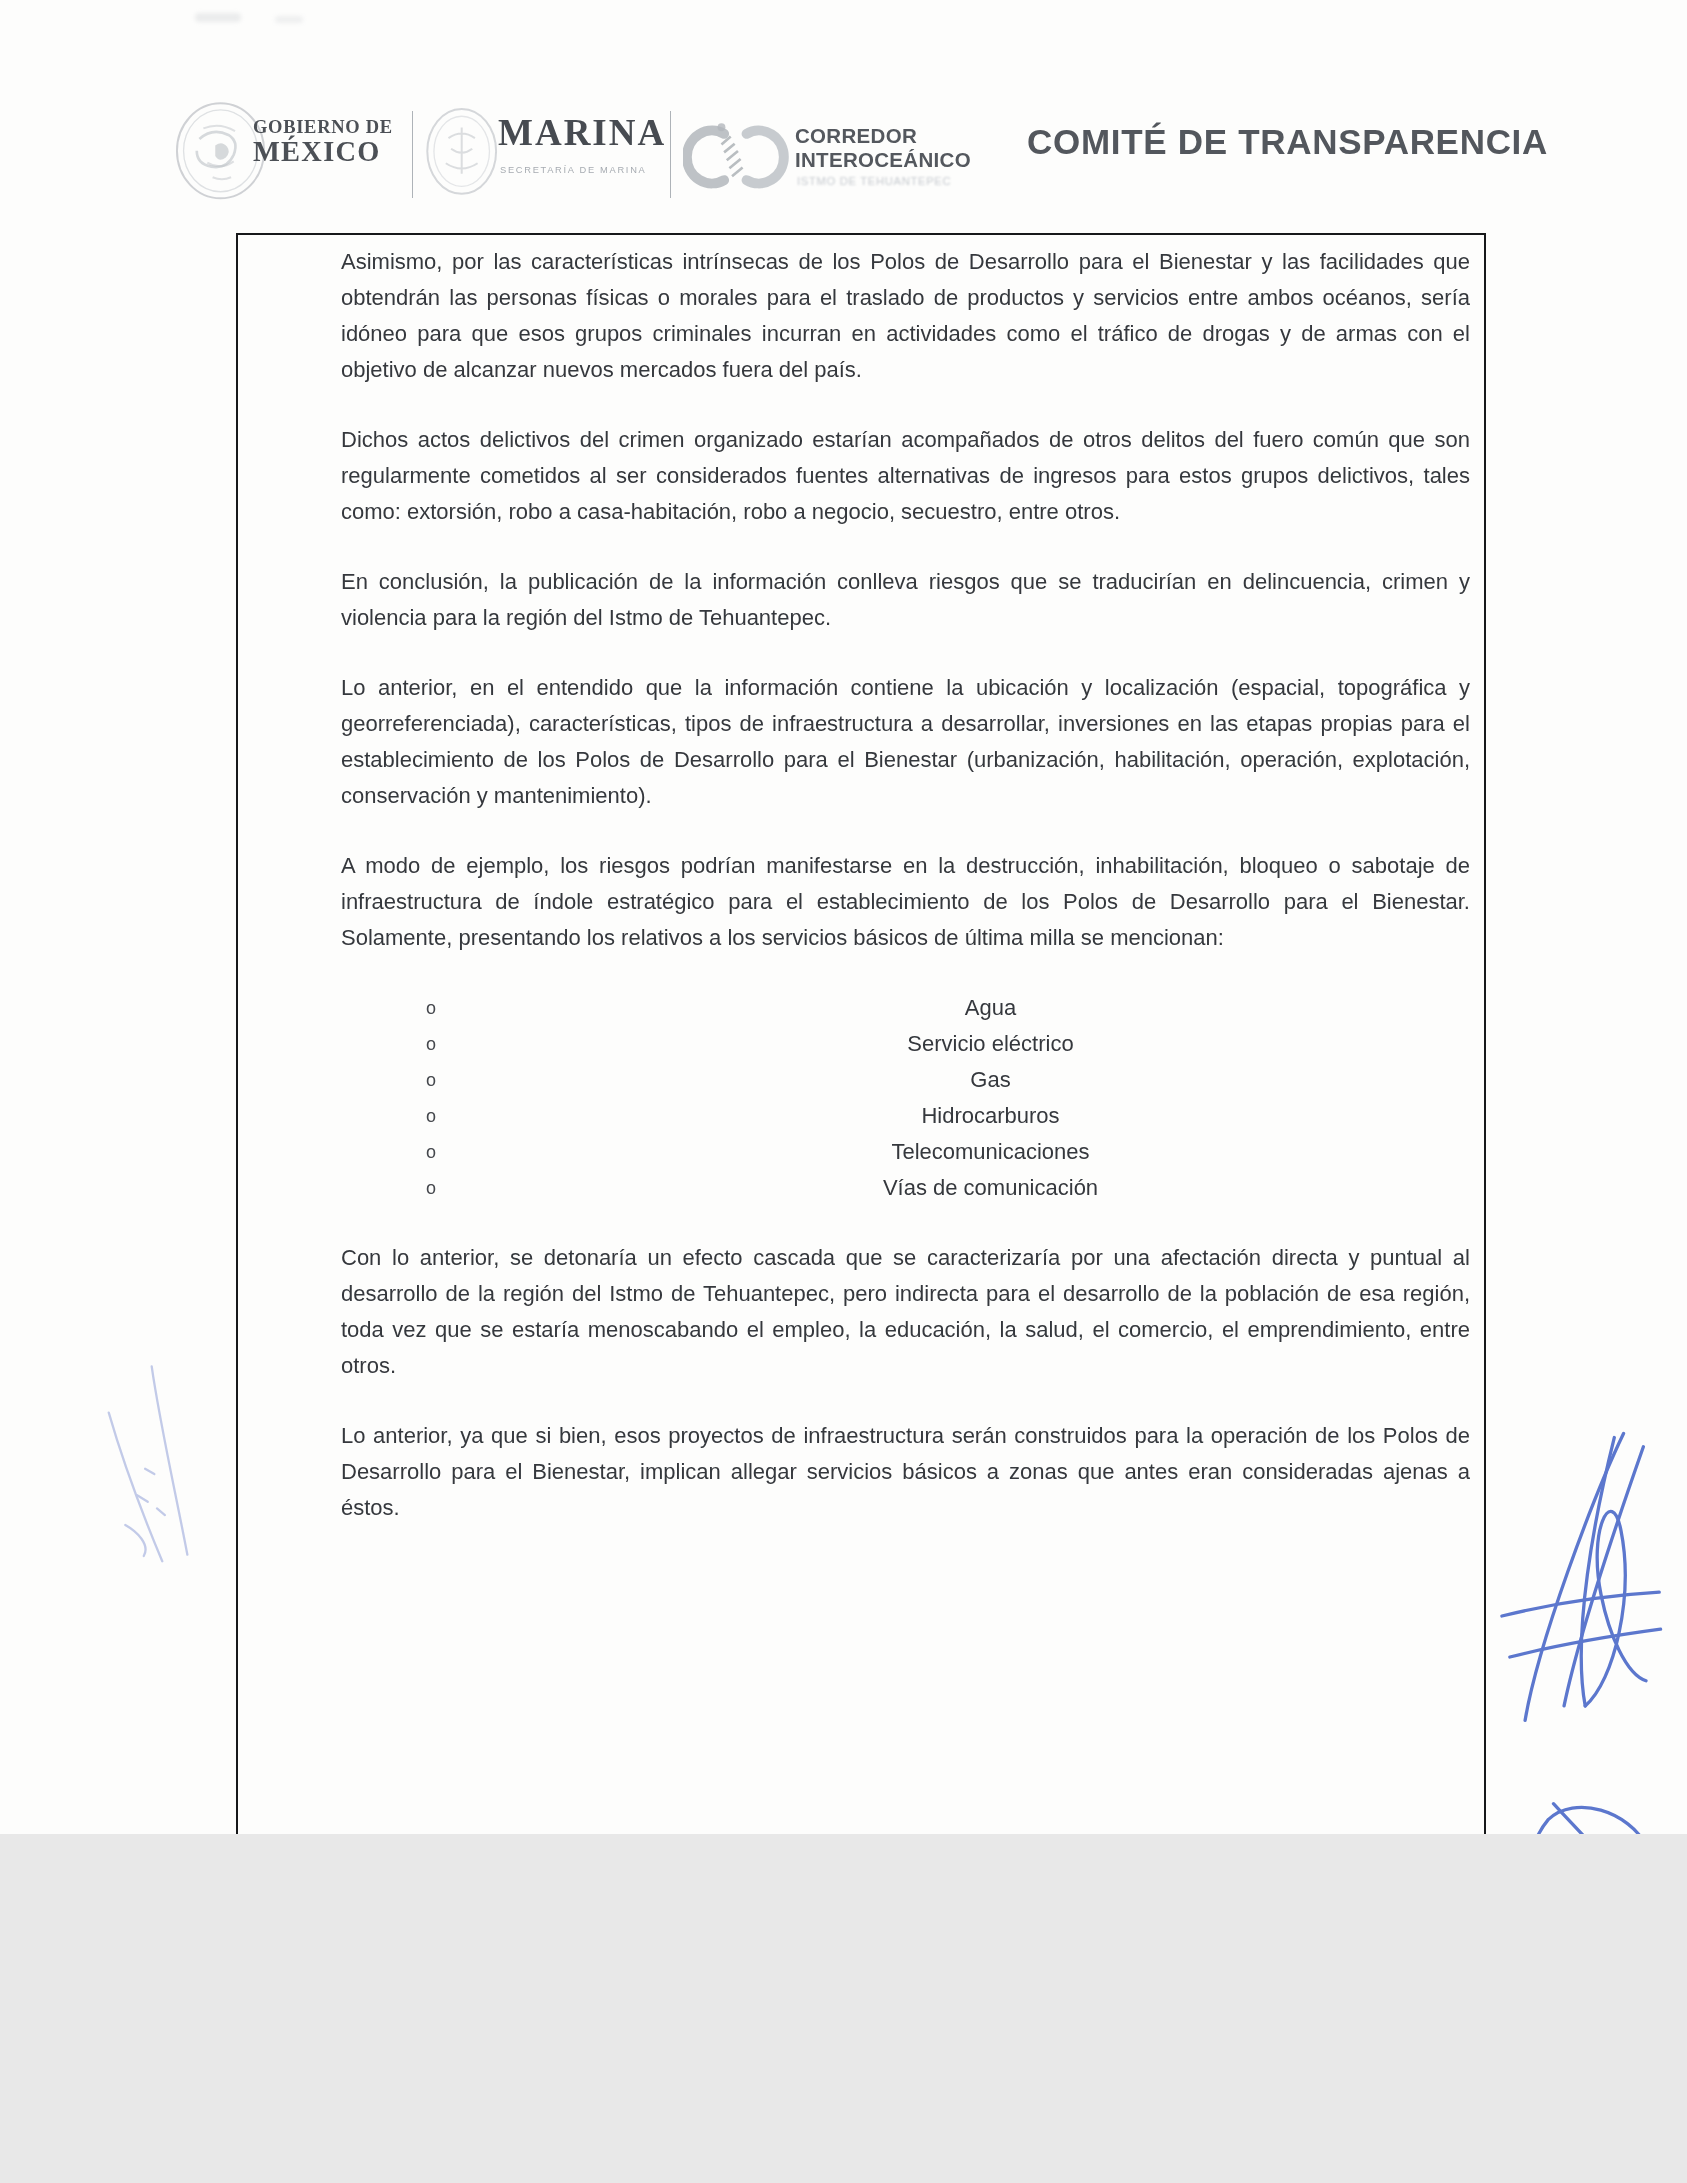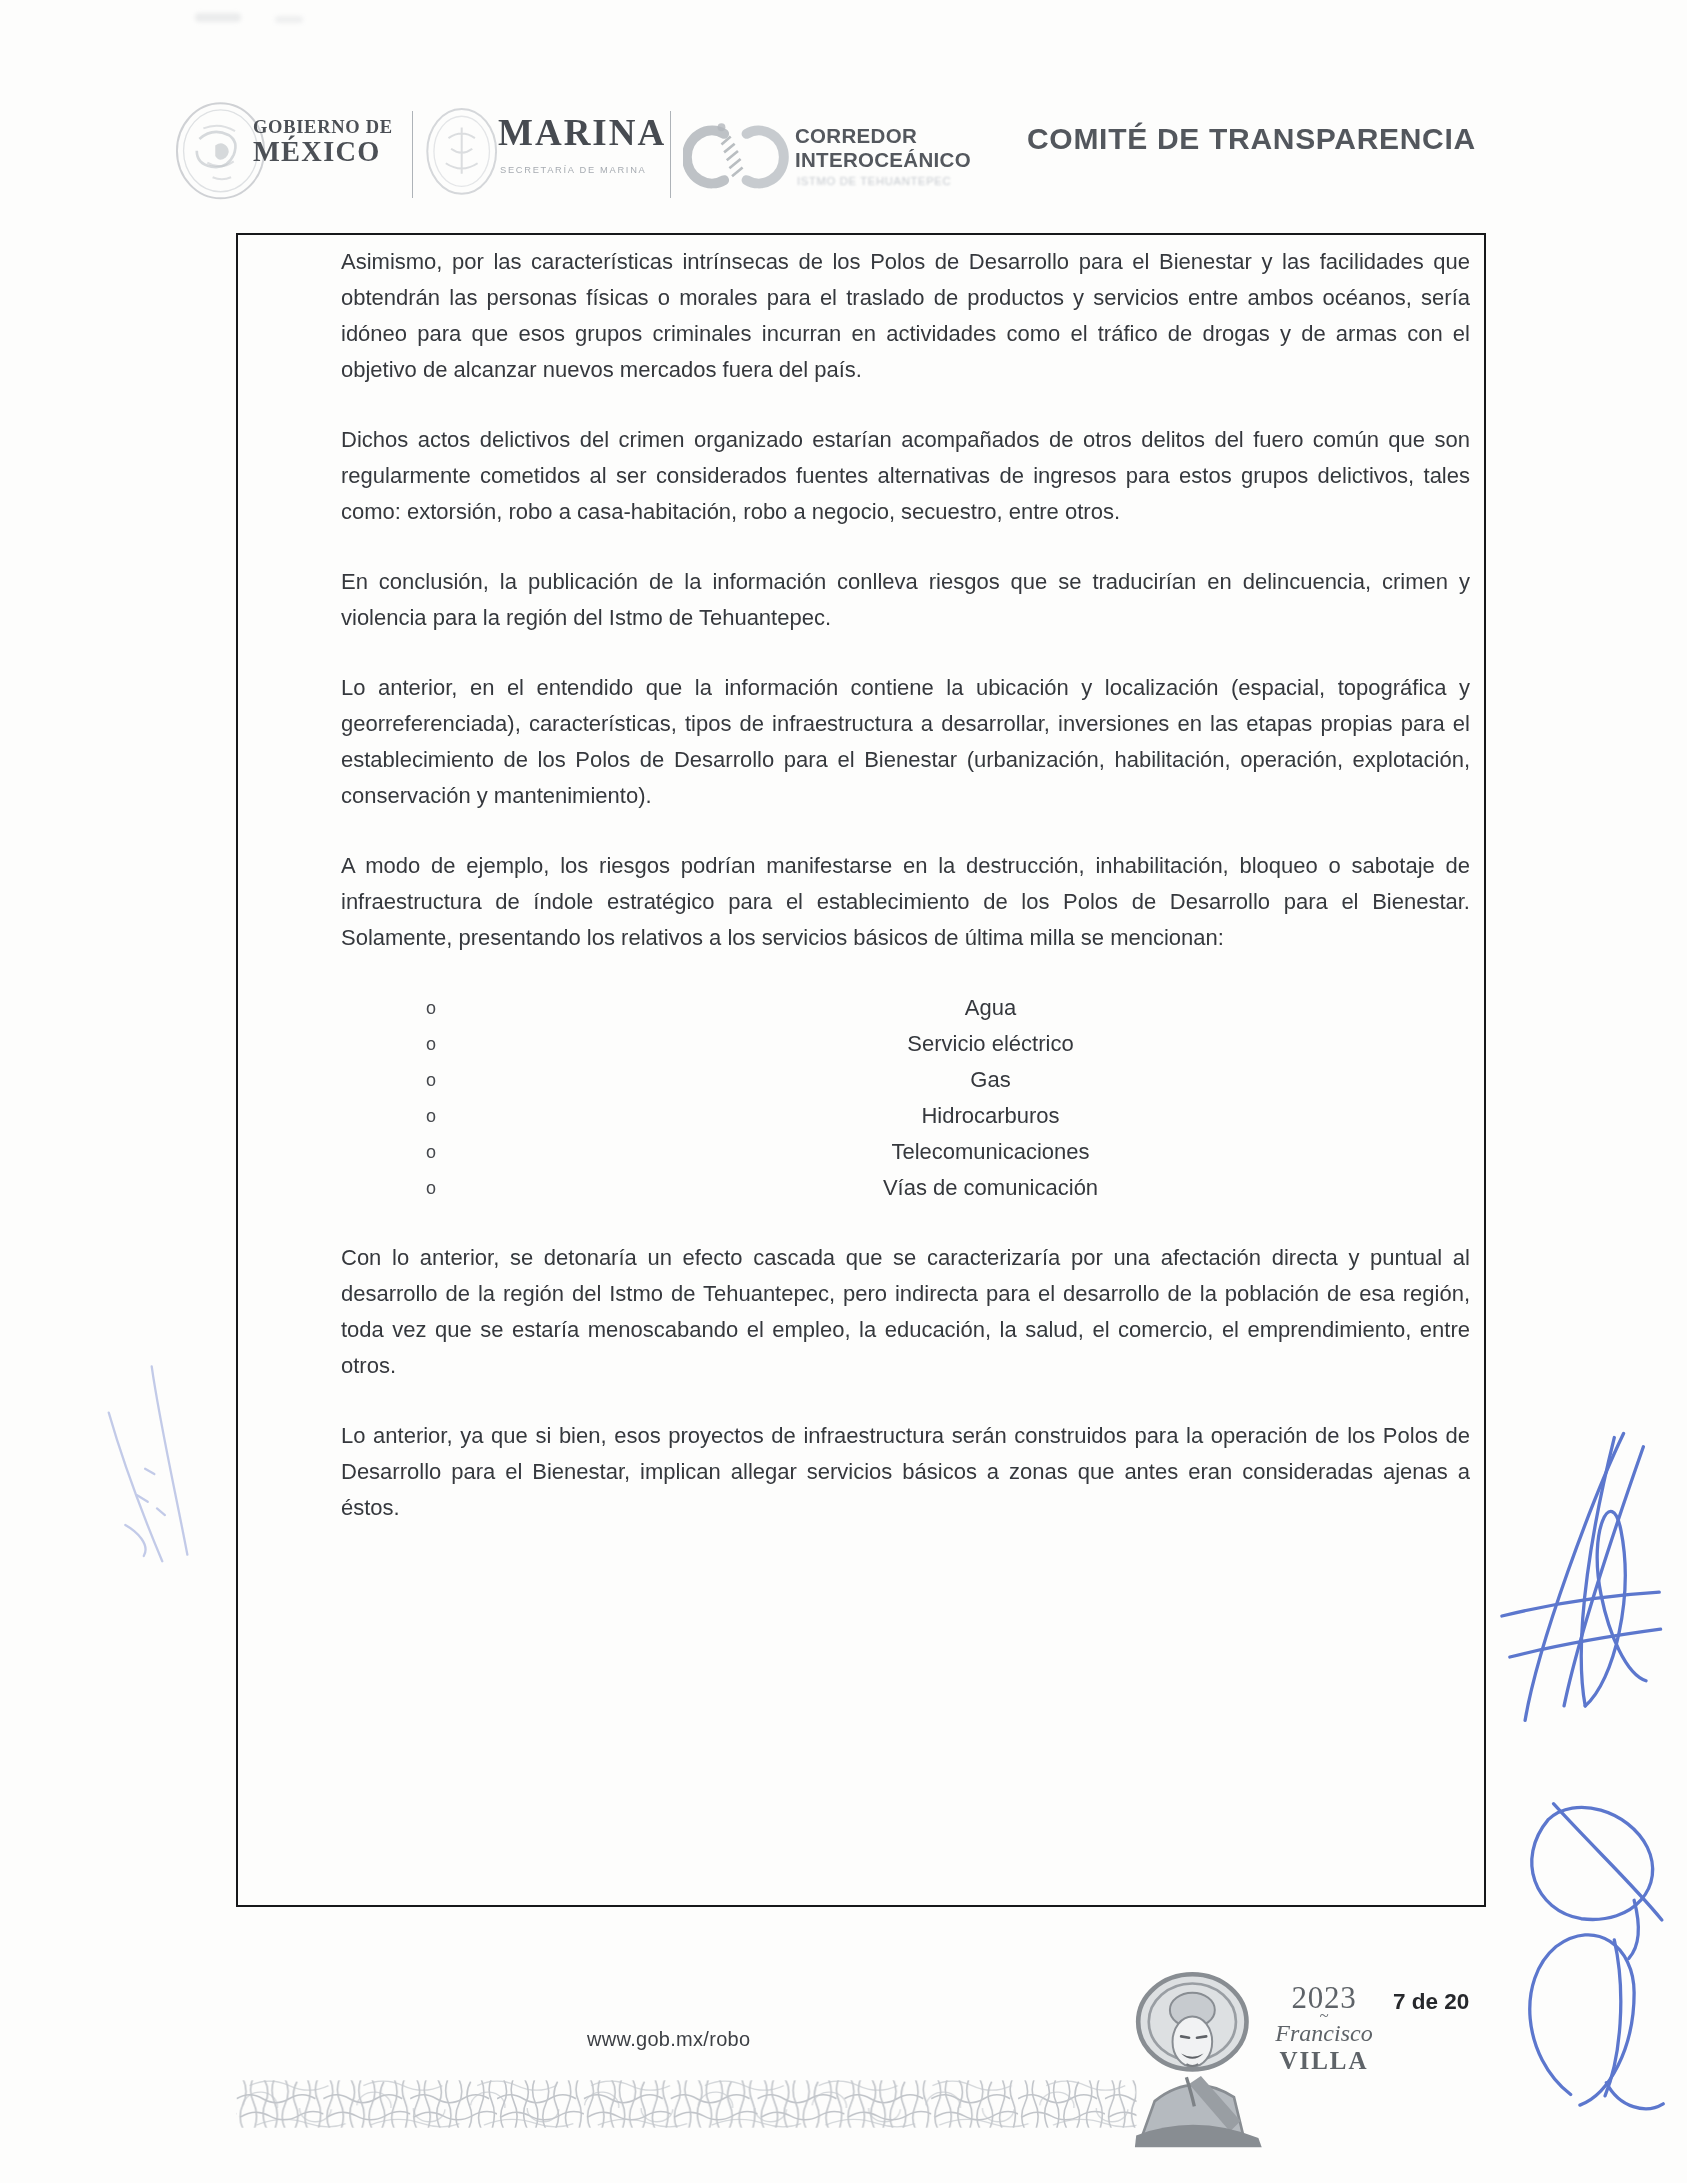--- a/index.html
+++ b/index.html
@@ -1,18 +1,18 @@
 <!DOCTYPE html>
 <html style="font-size:10.6px"><head>
 <meta charset="utf-8">
 <style>
   html,body{margin:0;padding:0;background:#e8e8e8;}
   .page{
     position:relative;
-    width:1687px;height:2183px;
+    width:1687px;height:1834px;
     background:#fdfdfc;
     font-family:"Liberation Sans", sans-serif;
     overflow:hidden;
     margin:0 auto;
   }
   
   .hdr-seal{position:absolute;opacity:.85;}
   .gob-wordmark{
     position:absolute;left:253px;top:118px;
     font-family:"Liberation Serif", serif;
@@ -35,21 +35,21 @@
     font-size:20.5px;font-weight:bold;color:#54585e;
     line-height:24px;letter-spacing:0.3px;
   }
   .ci-sub{
     position:absolute;left:797px;top:175px;
     font-size:11.2px;color:#c6cacf;letter-spacing:0.7px;
     filter:blur(0.8px);
   }
   .comite-title{
     position:absolute;left:1027px;top:122px;
-    font-size:30px;font-weight:bold;color:#53575d;letter-spacing:0.7px;
+    font-size:35px;font-weight:bold;color:#53575d;letter-spacing:0.7px;
   }
   .smudge{position:absolute;background:#c9ccd0;border-radius:4px;filter:blur(2px);}
   
   .content-box{
     position:absolute;left:236px;top:233px;
     width:1250px;height:1674px;
     border:2px solid #17181a;
     box-sizing:border-box;
     overflow:hidden;
   }

